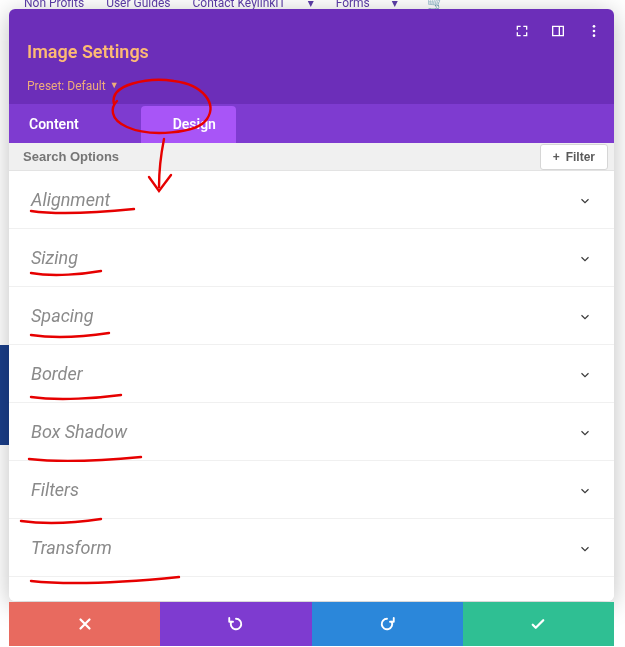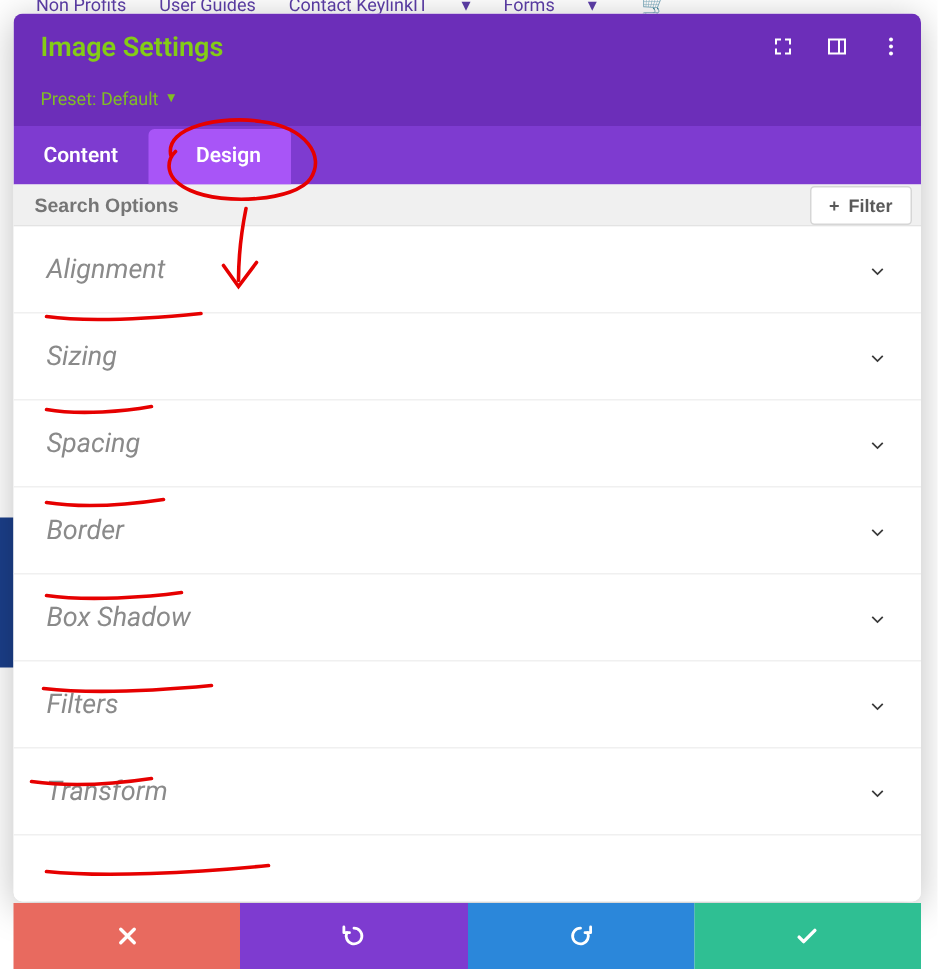--- a/index.html
+++ b/index.html
@@ -18,35 +18,36 @@
     background: #fff;
     border-radius: 6px;
     box-shadow: 0 4px 24px rgba(0,0,0,0.25);
     display: flex;
     flex-direction: column;
     overflow: hidden;
   }
 
   .modal-header {
     background: #6c2eb9;
-    color: #84cc16;
-    padding: 12px 18px 10px 18px;
+    color: #fdba74;
+    padding: 32px 18px 10px 18px;
     position: relative;
   }
   .modal-title { font-size: 18px; font-weight: 600; }
   .modal-preset { font-size: 12px; opacity: .9; margin-top: 17px; display: inline-flex; align-items: center; gap: 4px; cursor: pointer; }
   .modal-preset .caret { font-size: 9px; display: inline-block; transform: translateY(-1px);}
   .header-icons { position: absolute; top: 14px; right: 12px; display: flex; gap: 20px; align-items: center; }
   .hicon { width: 16px; height: 16px; cursor: pointer; display: flex; align-items: center; justify-content: center; }
   .hicon svg { width: 16px; height: 16px; fill: #fff; }
 
   .tabs {
     background: #7e3bd0;
     display: flex;
     align-items: stretch;
+    gap: 42px;
   }
   .tab {
     padding: 12px 20px 11px 20px;
     font-size: 14px;
     font-weight: 600;
     color: #fff;
     cursor: pointer;
   }
   .tab.active {
     background: #a855f7;

